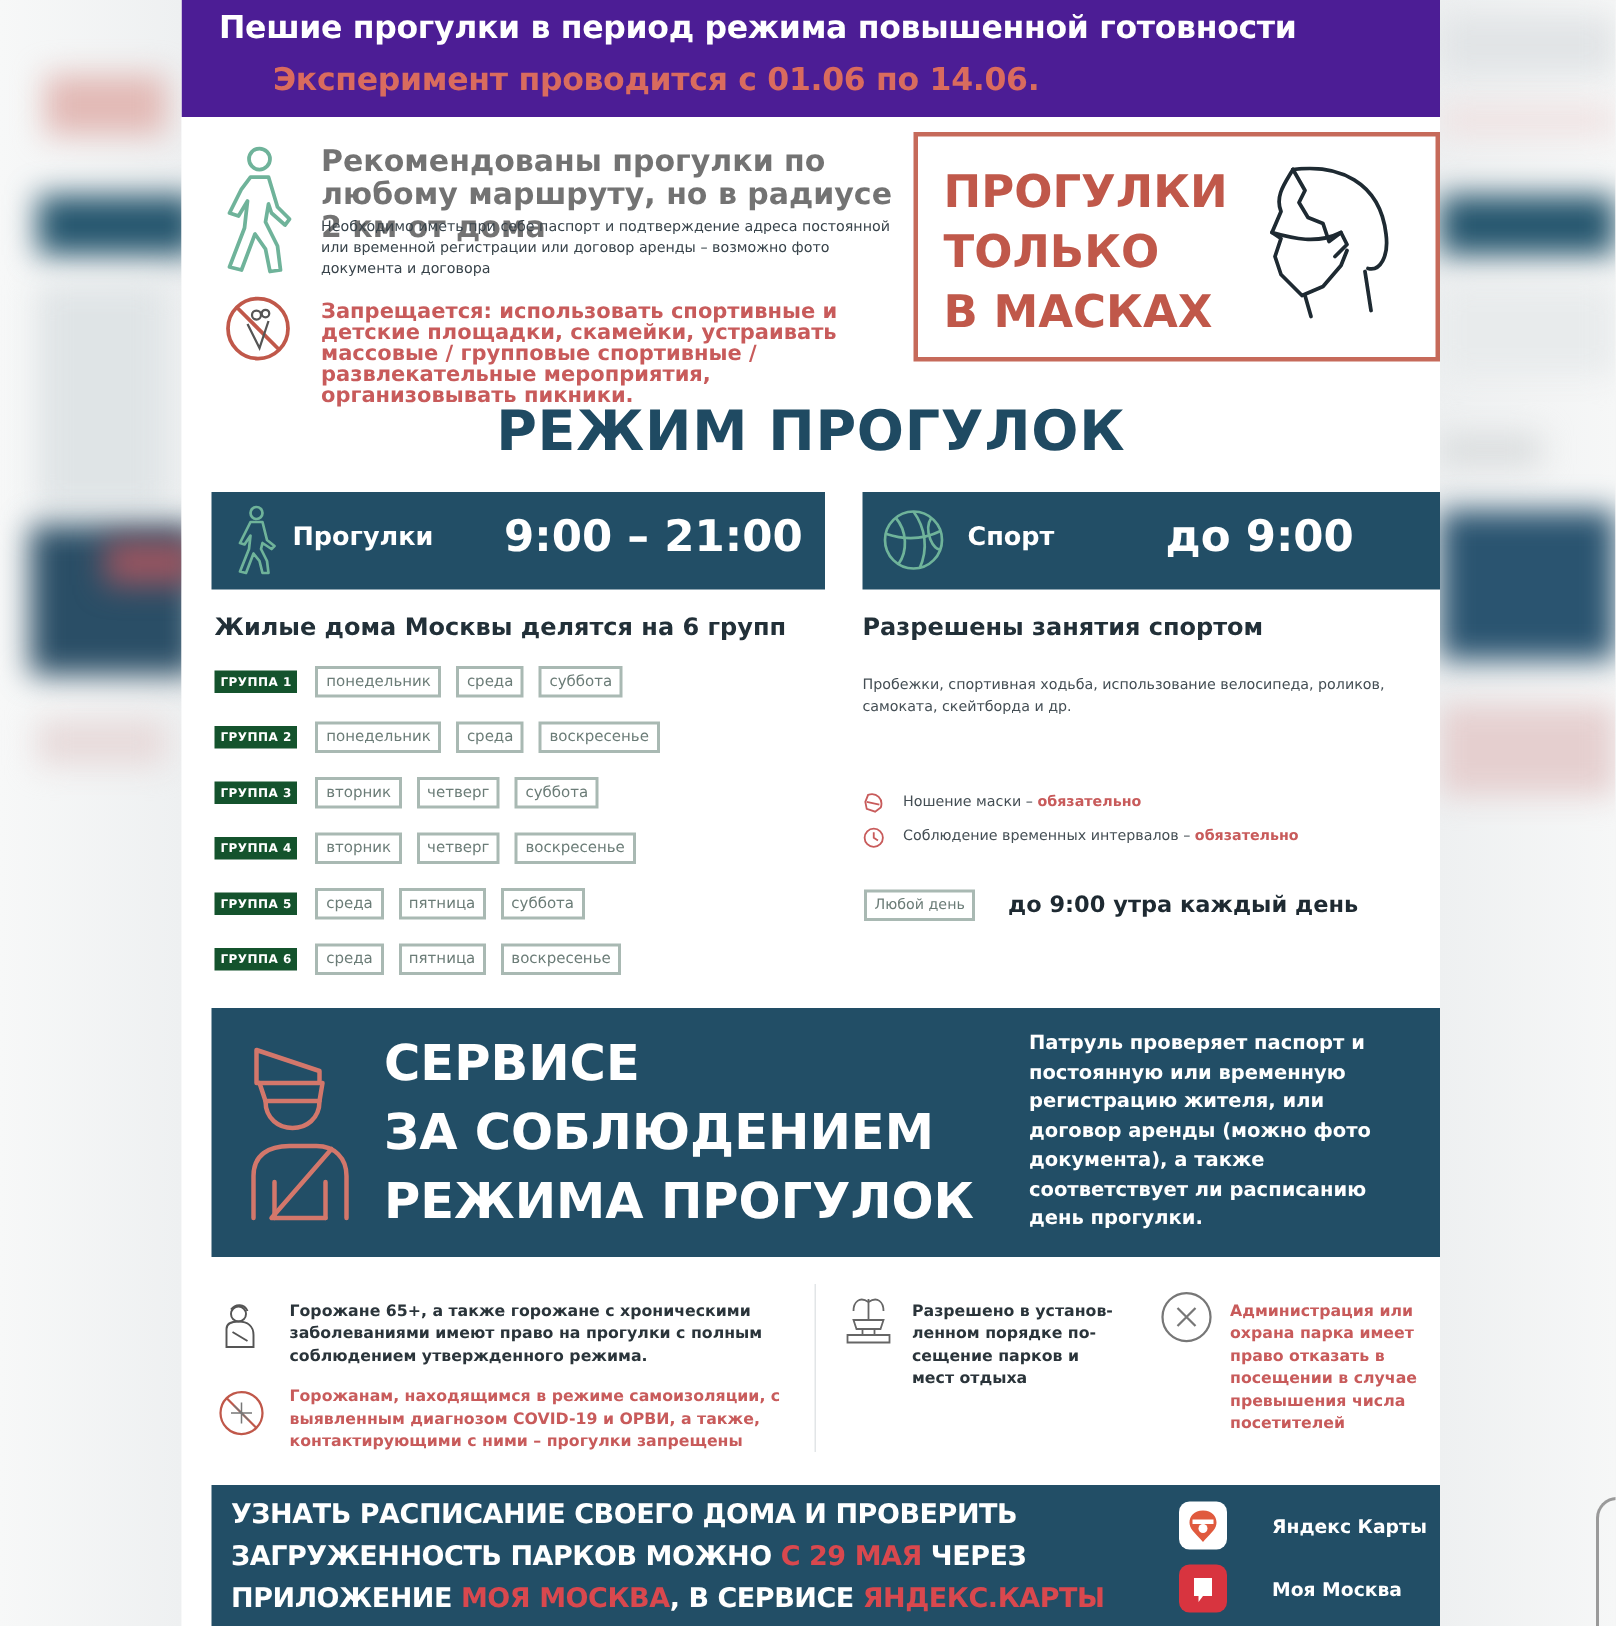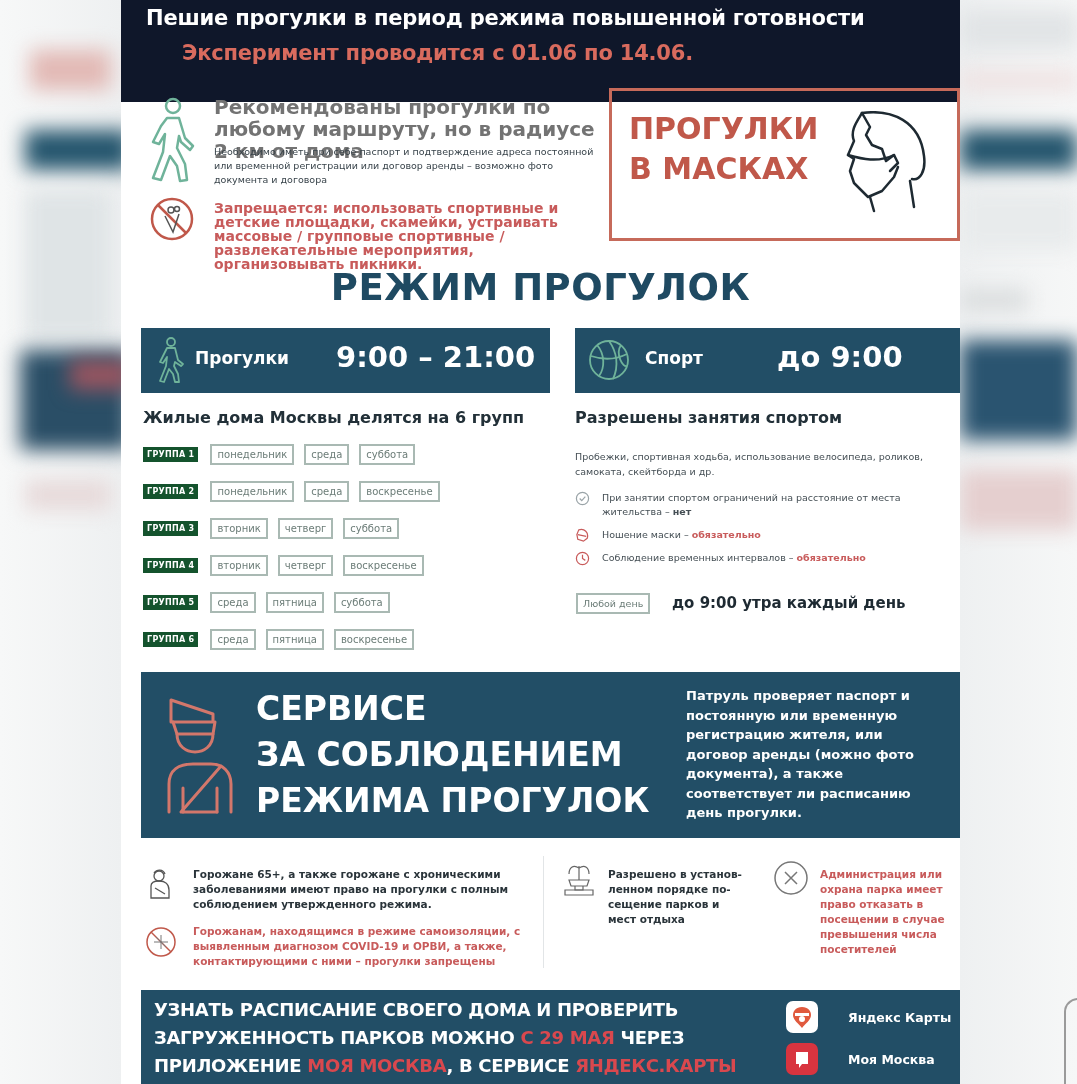--- a/index.html
+++ b/index.html
@@ -8,21 +8,21 @@
 
   
   .bg-side { position: absolute; top: 0; height: 1084px; overflow: hidden; }
   .bg-left { left: 0; width: 121px; background: linear-gradient(to right, #f7f8f8, #eef0f1); }
   .bg-right { left: 960px; width: 117px; background: linear-gradient(to left, #f6f7f7, #eef0f1); }
   .blur-band { position: absolute; left: 0; right: 0; filter: blur(10px); }
 
   
   .poster { position: absolute; left: 121px; top: 0; width: 839px; height: 1084px; background: #ffffff; overflow: hidden; }
 
-  .header-bar { position: absolute; left: 0; top: 0; width: 839px; height: 102px; background: #0f172a; }
+  .header-bar { position: absolute; left: 0; top: 0; width: 839px; height: 78px; background: #4c1d95; }
   .header-title { position: absolute; left: 25px; top: 6px; font-size: 21px; font-weight: bold; color: #ffffff; white-space: nowrap; letter-spacing: -0.2px; }
   .header-sub { position: absolute; left: 25px; top: 41px; font-size: 21px; font-weight: bold; color: #d96b5e; white-space: nowrap; letter-spacing: -0.2px; margin-left: 36px; }
 
   .walker-big { position: absolute; left: 24px; top: 96px; width: 52px; height: 88px; }
   .rec-title { position: absolute; left: 93px; top: 96px; font-size: 20px; font-weight: bold; color: #737373; line-height: 22px; width: 400px; }
   .rec-text { position: absolute; left: 93px; top: 145px; font-size: 9.5px; color: #38434a; line-height: 14px; width: 380px; }
   .ban-icon { position: absolute; left: 28px; top: 196px; width: 46px; height: 46px; }
   .ban-text { position: absolute; left: 93px; top: 201px; font-size: 14px; font-weight: bold; color: #c85b5b; line-height: 14px; width: 380px; }
 
   .mask-box { position: absolute; left: 488px; top: 88px; width: 351px; height: 153px; border: 3px solid #c66a5a; }
@@ -112,20 +112,21 @@
     <path d="M9 9 L37 37"></path>
     <path d="M16 20 L24 36 L30 18" stroke="#555" stroke-width="1.5"></path>
     <circle cx="22" cy="14" r="3" stroke="#555" stroke-width="1.5"></circle>
     <circle cx="28" cy="13" r="2.5" stroke="#555" stroke-width="1.5"></circle>
   </svg>
   <div class="ban-text">Запрещается: использовать спортивные и детские площадки, скамейки, устраивать массовые / групповые спортивные / развлекательные мероприятия, организовывать пикники.</div>
 
   <div class="mask-box">
     <div class="mask-text">
       <div>ПРОГУЛКИ</div>
+      <div>ТОЛЬКО</div>
       <div>В МАСКАХ</div>
     </div>
     <svg class="mask-face" viewBox="0 0 85 110" fill="none" stroke="#1e2a32" stroke-width="2.5" stroke-linecap="round" stroke-linejoin="round">
       <path d="M20 2 C50 -2 78 10 82 45 C84 60 78 70 70 68 M68 70 L72 96"></path>
       <path d="M20 2 L28 16 L24 24 L30 34 L40 38 L44 50 L52 44 L56 52 L48 60"></path>
       <path d="M20 2 C14 12 8 20 12 30 L6 44 L12 48 L8 60 L12 72 L26 86 L40 80 L52 66 L56 56"></path>
       <path d="M6 44 C20 48 36 52 52 44"></path>
       <path d="M28 86 L32 100"></path>
     </svg>
   </div>
@@ -187,27 +188,20 @@
   <div class="group-row" style="top:626px;">
     <span class="group-badge">ГРУППА 6</span>
     <span class="day-chip">среда</span>
     <span class="day-chip">пятница</span>
     <span class="day-chip">воскресенье</span>
   </div>
 
   <div class="sport-title">Разрешены занятия спортом</div>
   <div class="sport-desc">Пробежки, спортивная ходьба, использование велосипеда, роликов, самоката, скейтборда и др.</div>
 
-  <div class="sport-item" style="top:491px;">
-    <svg class="ico" viewBox="0 0 16 16" fill="none" stroke="#9aa4a8" stroke-width="1.3">
-      <circle cx="8" cy="8" r="6.5"></circle>
-        <path d="M5 8 L7.2 10.2 L11 6"></path>
-    </svg>
-    <span>При занятии спортом ограничений на расстояние от места жительства – </span><b>нет</b>
-  </div>
   <div class="sport-item" style="top:528px;">
     <svg class="ico" viewBox="0 0 16 16" fill="none" stroke="#c85b5b" stroke-width="1.3">
       <path d="M4 2 C10 0 15 5 13 11 L9 14 L3 12 L2 7 Z"></path>
         <path d="M3 7 L12 9"></path>
     </svg>
     <span>Ношение маски – </span><span class="red">обязательно</span>
   </div>
   <div class="sport-item" style="top:551px;">
     <svg class="ico" viewBox="0 0 16 16" fill="none" stroke="#c85b5b" stroke-width="1.3">
       <circle cx="8" cy="8" r="6.5"></circle>

